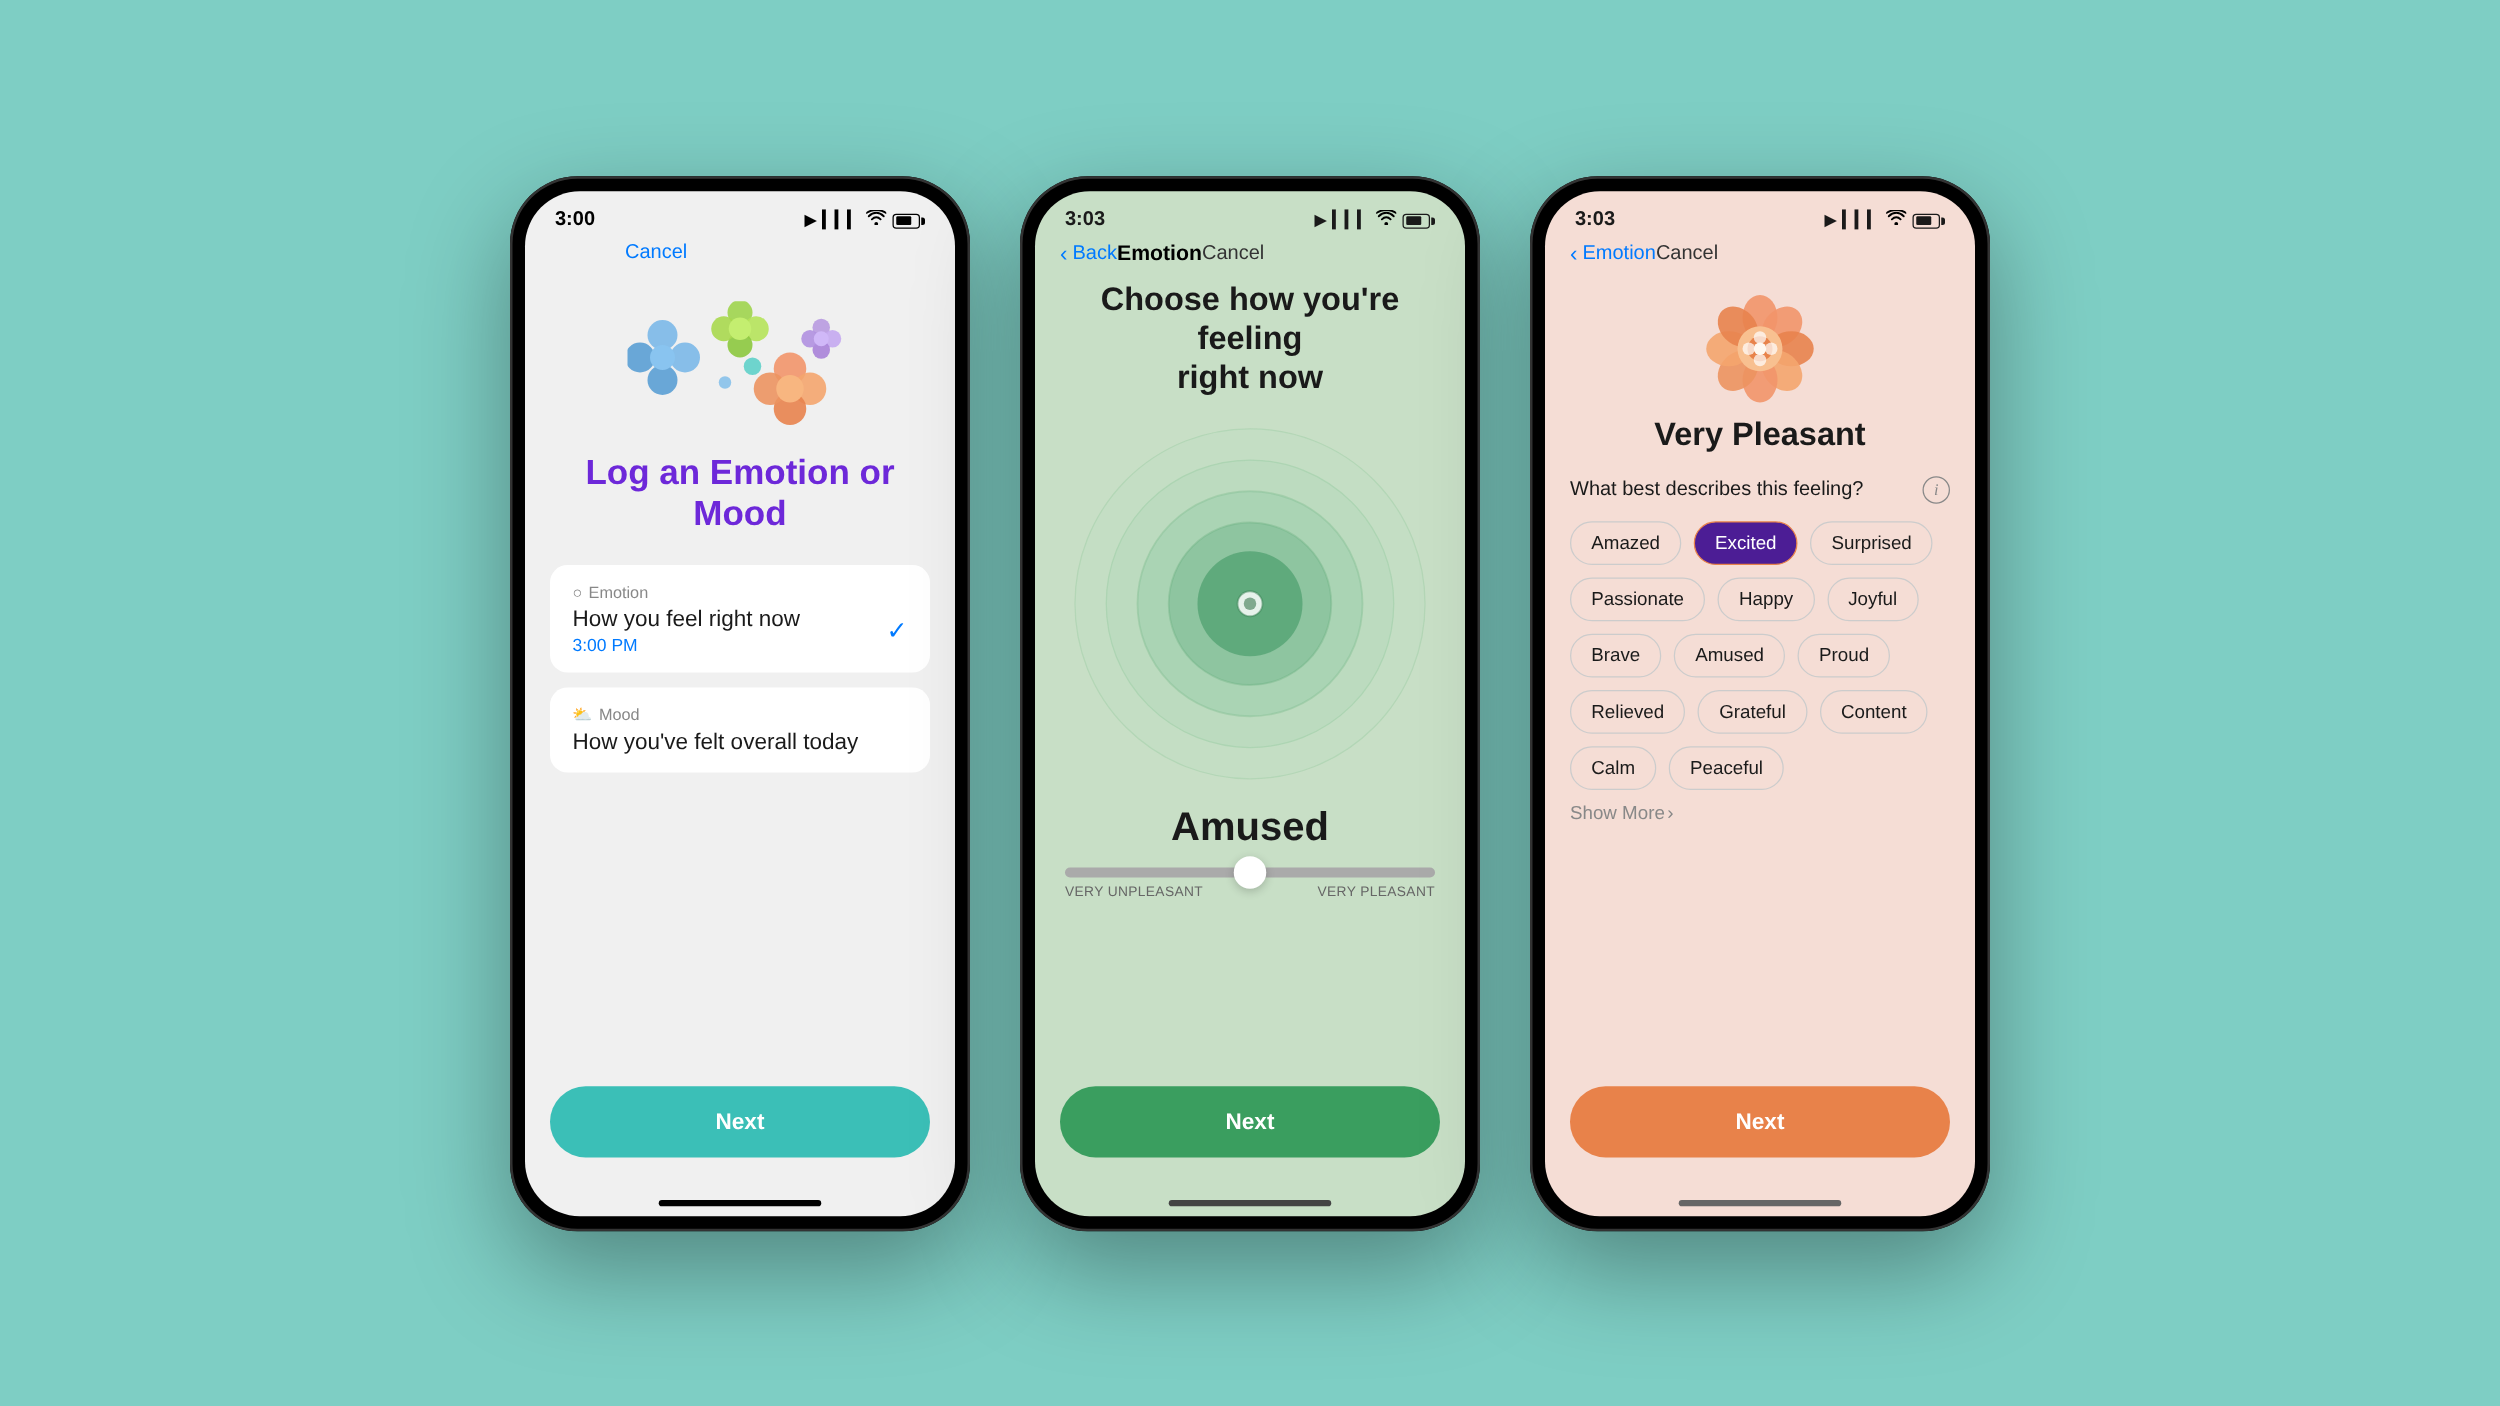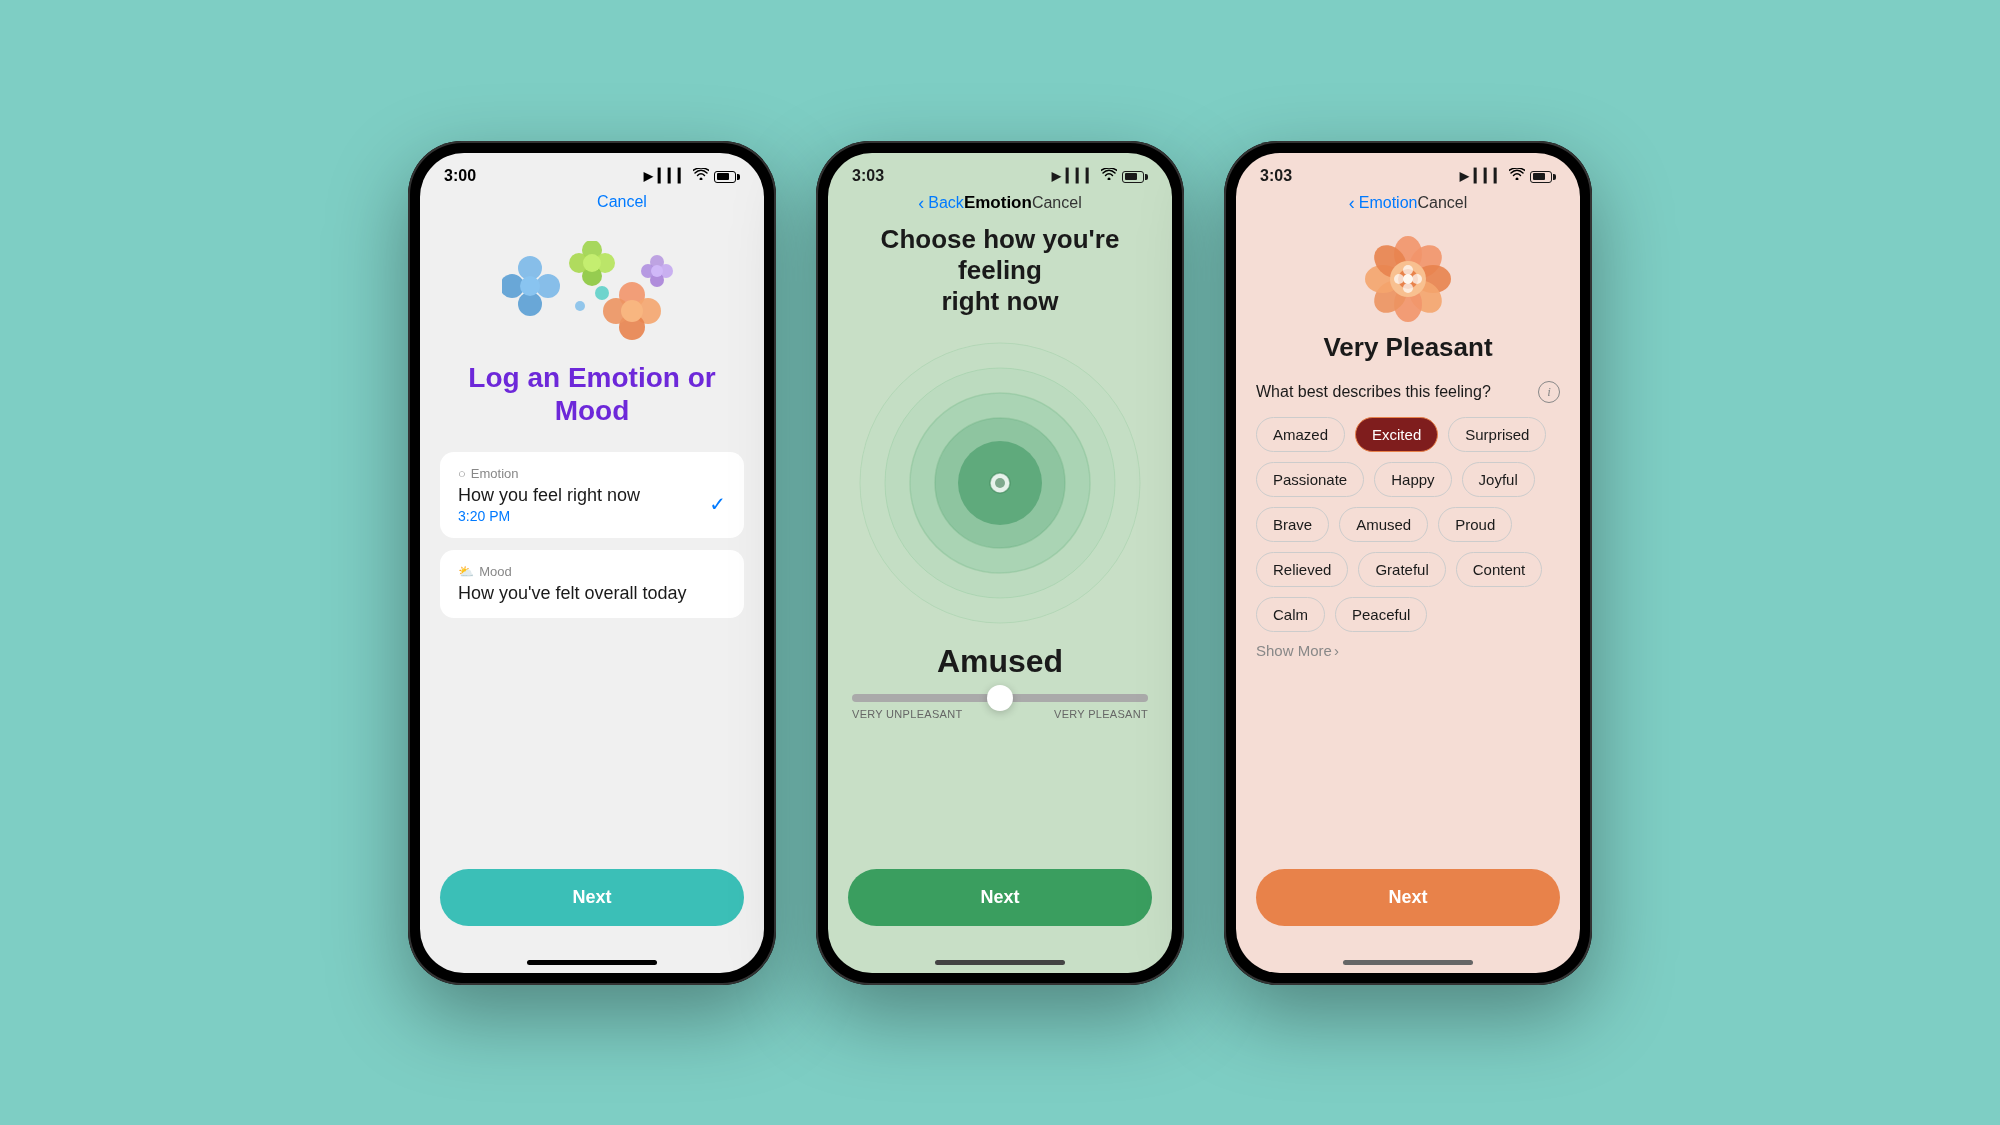--- a/index.html
+++ b/index.html
@@ -44,21 +44,21 @@
       font-size: 15px;
       font-weight: 600;
       flex-shrink: 0;
     }
     .status-time { font-weight: 700; font-size: 16px; }
     .status-icons { display: flex; align-items: center; gap: 5px; font-size: 13px; }
 
     
     .nav-bar {
       display: flex;
-      justify-content: center;
+      justify-content: flex-start;
       align-items: center;
       padding: 4px 20px 10px;
       flex-shrink: 0;
     }
     .nav-back { color: #007aff; font-size: 16px; display: flex; align-items: center; gap: 4px; }
     .nav-title { font-size: 17px; font-weight: 600; }
     .nav-cancel { color: #007aff; font-size: 16px; }
     .nav-cancel-dark { color: #333; font-size: 16px; }
 
     
@@ -274,21 +274,21 @@
     .chip {
       padding: 8px 16px;
       border: 1.5px solid #ccc;
       border-radius: 20px;
       font-size: 15px;
       color: #1a1a1a;
       background: transparent;
       cursor: pointer;
     }
     .chip.selected {
-      background: #7f1d1d;
+      background: #4c1d95;
       border-color: #e8824a;
       color: white;
     }
     .show-more {
       color: #888;
       font-size: 15px;
       margin-top: 10px;
       align-self: flex-start;
       cursor: pointer;
       display: flex;
@@ -409,21 +409,21 @@
 or Mood</div>
 
       <div class="option-card">
         <div class="option-card-header">
           <span>○</span>
           <span>Emotion</span>
         </div>
         <div class="option-card-row">
           <div>
             <div class="option-card-title">How you feel right now</div>
-            <div class="option-card-subtitle">3:20 PM</div>
+            <div class="option-card-subtitle">3:00 PM</div>
           </div>
           <span class="checkmark">✓</span>
         </div>
       </div>
 
       <div class="option-card">
         <div class="option-card-header">
           <span>⛅</span>
           <span>Mood</span>
         </div>

